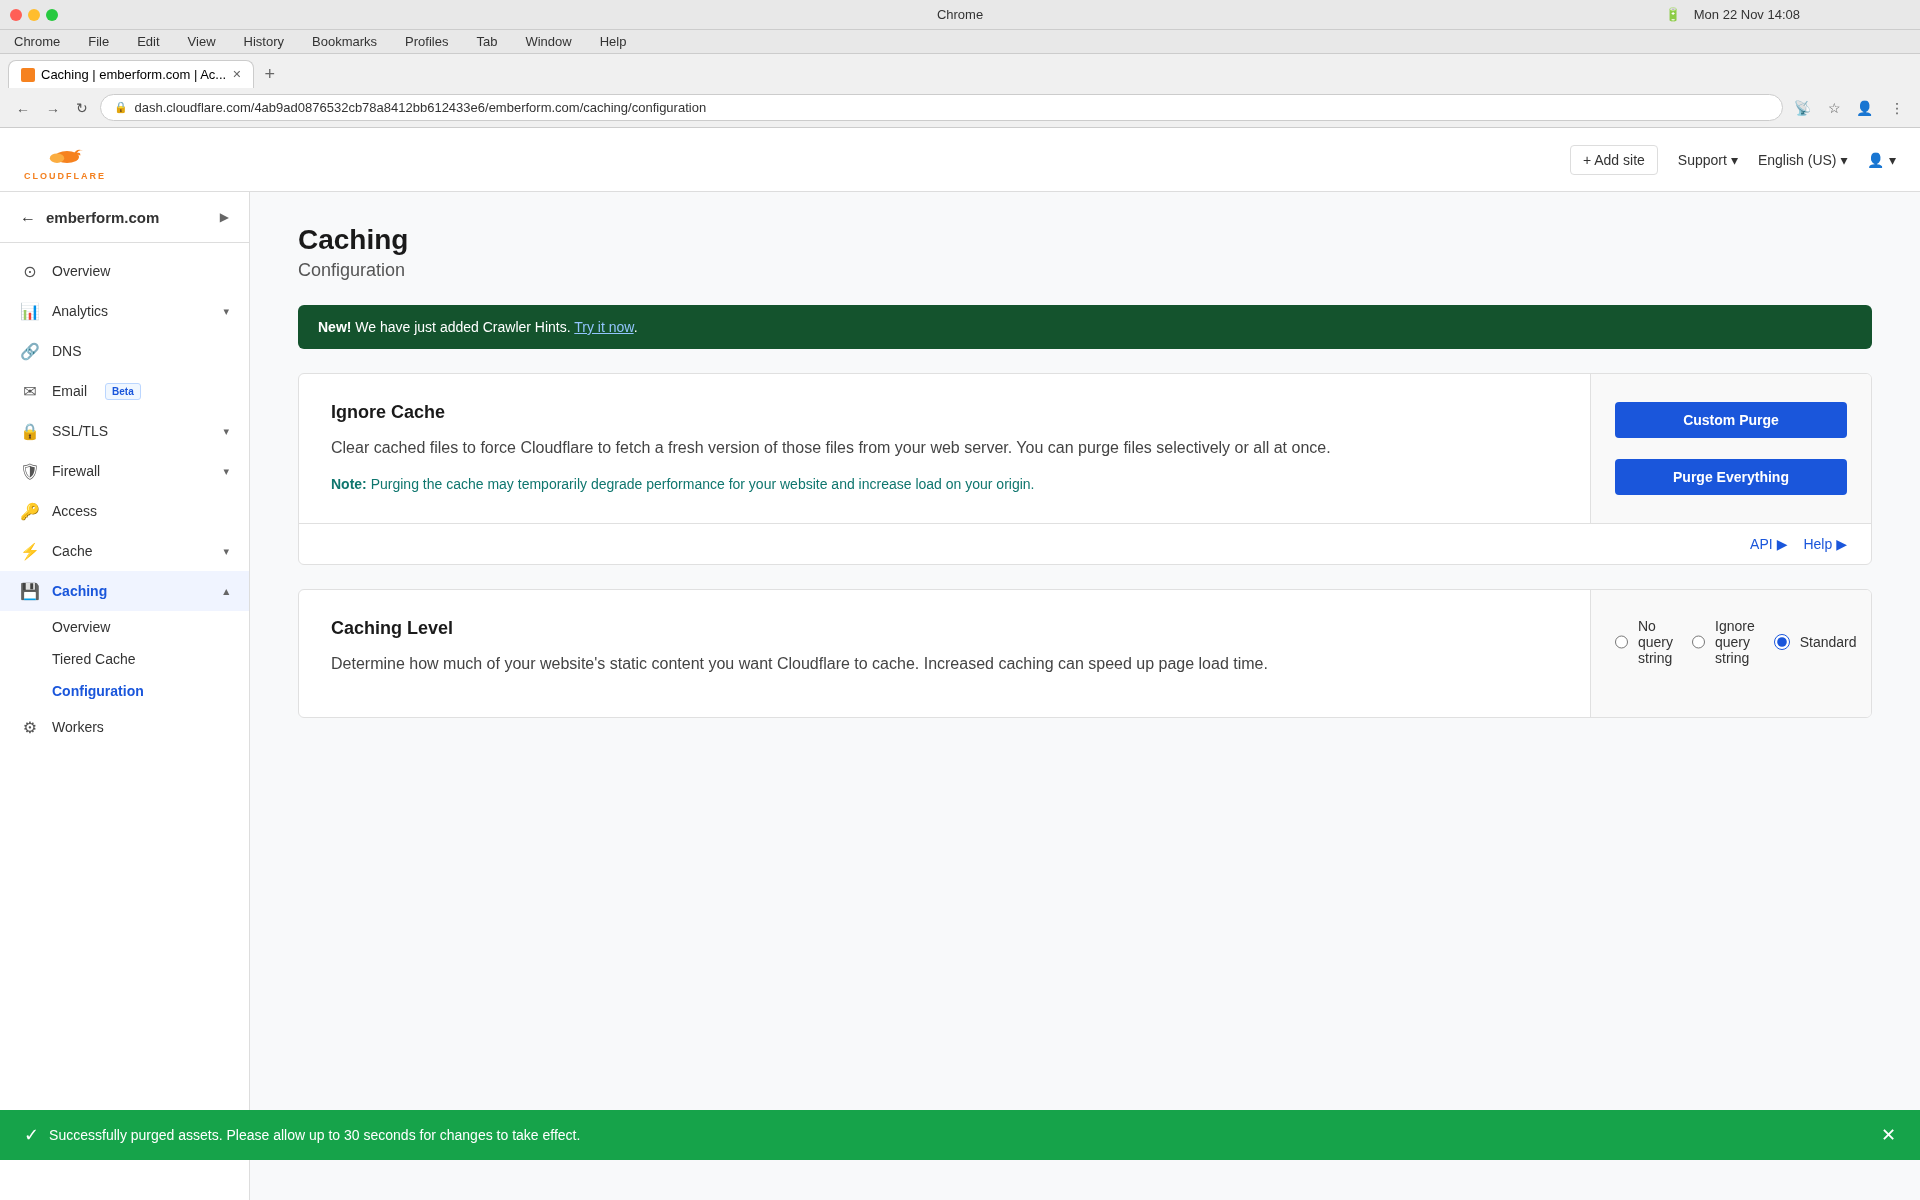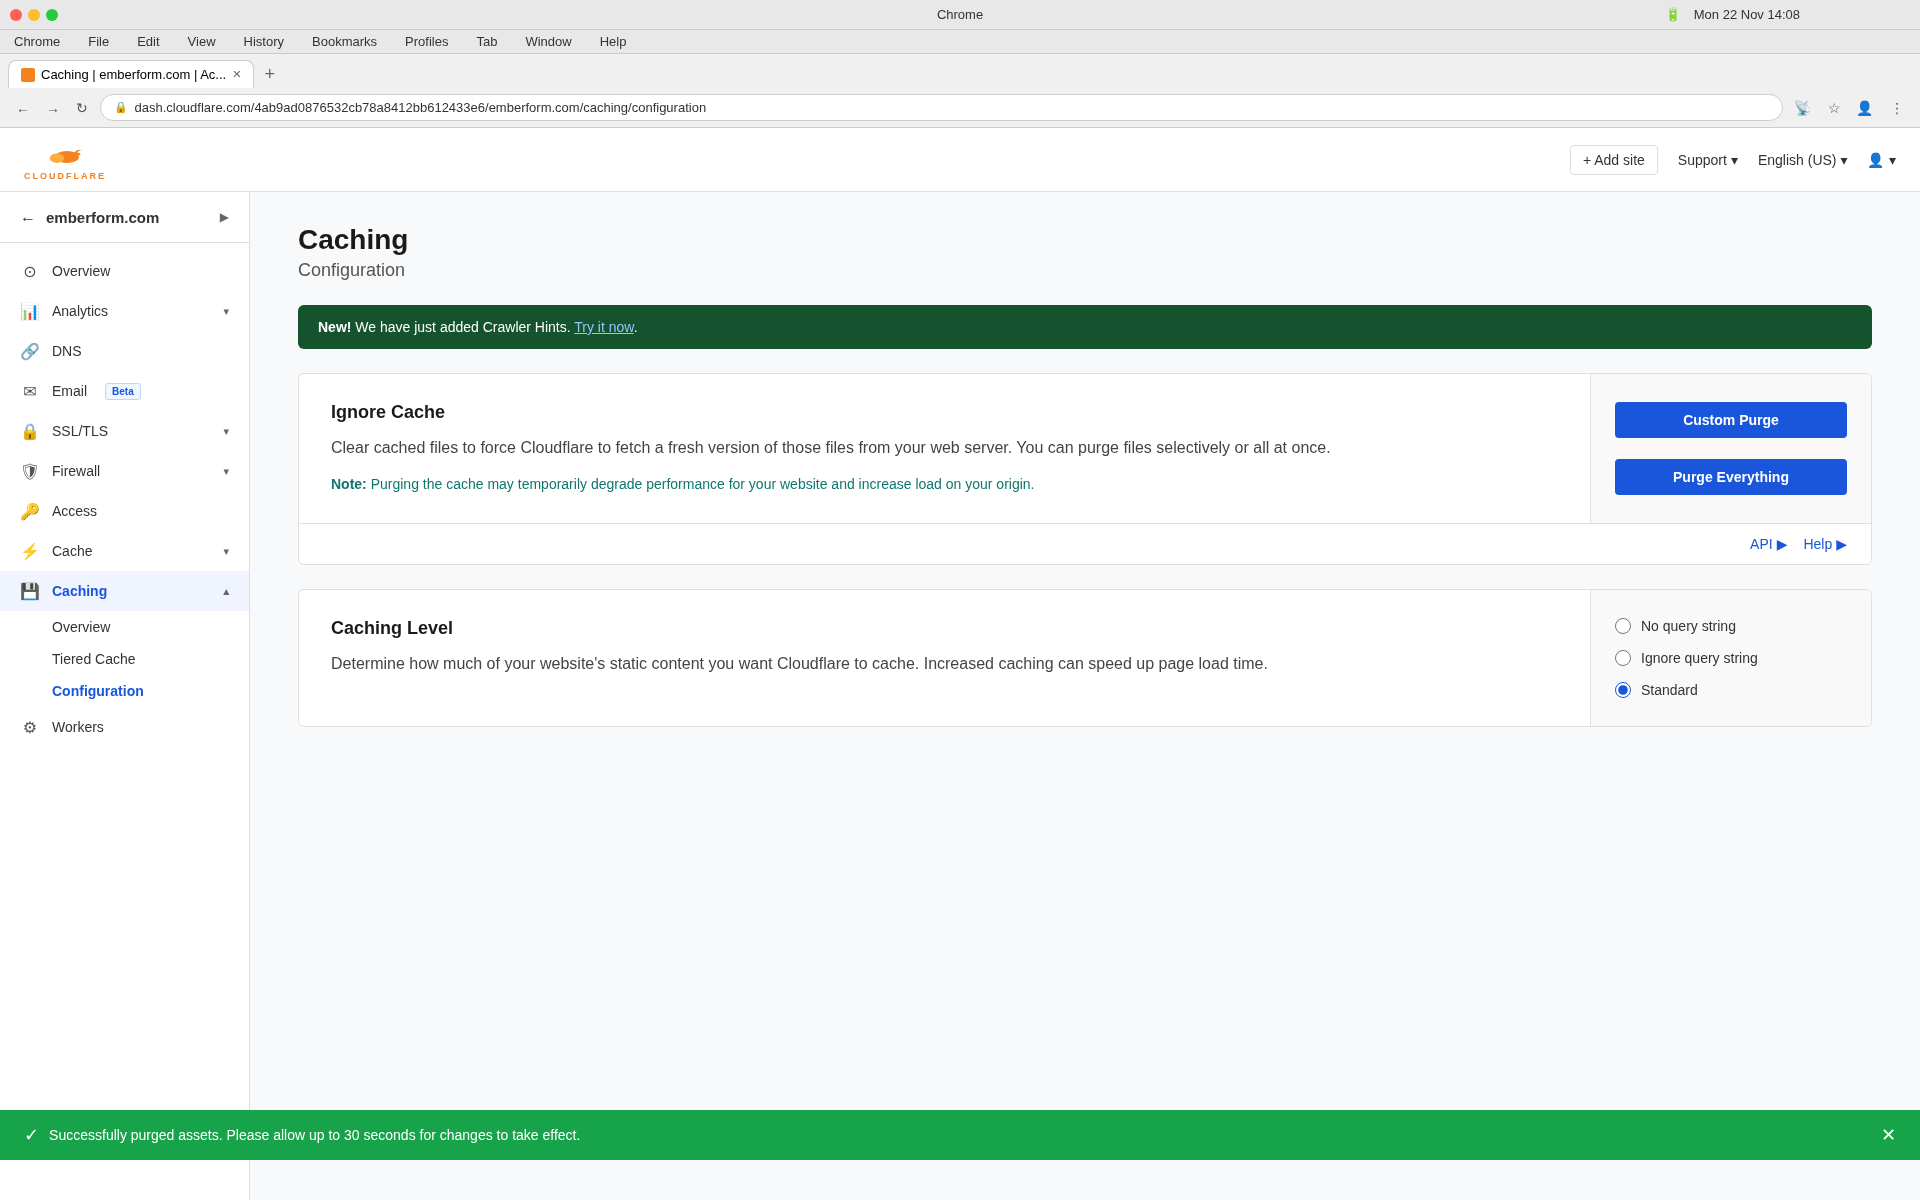--- a/index.html
+++ b/index.html
@@ -221,21 +221,21 @@
       border: none;
       border-radius: 4px;
       padding: 10px 20px;
       font-size: 14px;
       font-weight: 600;
       cursor: pointer;
       width: 100%;
     }
 
     
-    .radio-group { display: flex; flex-direction: column; gap: 16px; }
+    .radio-group { display: flex; flex-direction: row; gap: 16px; }
     .radio-item { display: flex; align-items: center; gap: 10px; font-size: 14px; color: #333; }
     .radio-input { width: 16px; height: 16px; accent-color: #1a56db; cursor: pointer; }
 
     
     .toast {
       position: fixed;
       bottom: 40px;
       left: 0;
       right: 0;
       background: #16a34a;

